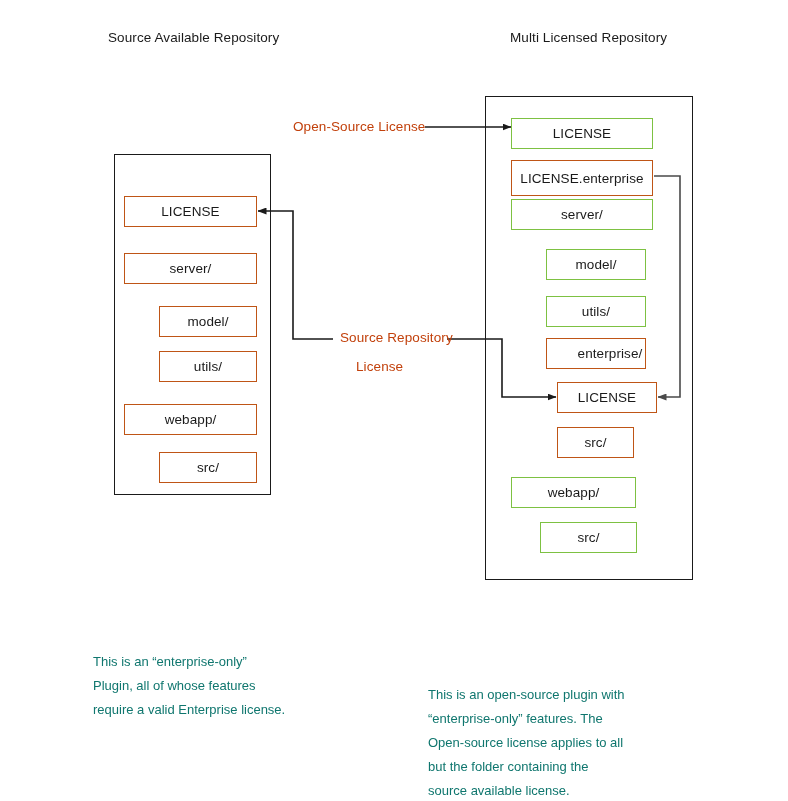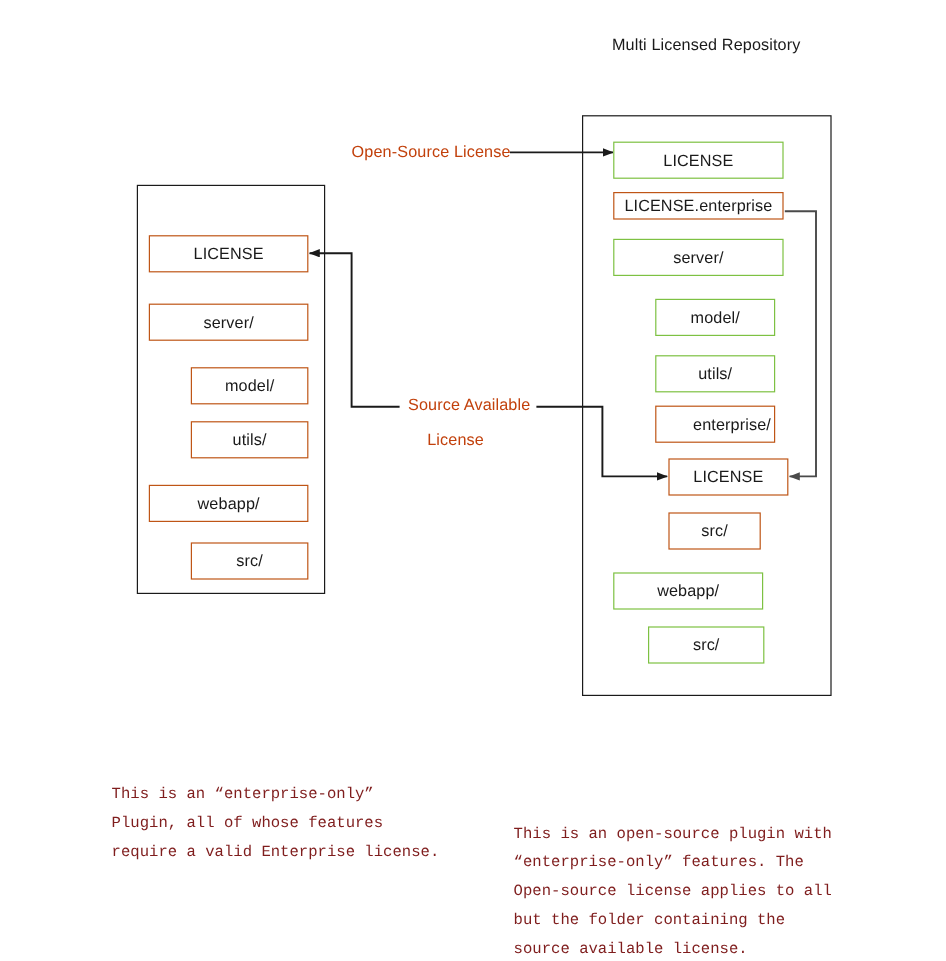--- a/index.html
+++ b/index.html
@@ -52,39 +52,40 @@
   }
   .edge-label {
     position: absolute;
     font-size: 13.5px;
     color: #c2410c;
     white-space: nowrap;
     letter-spacing: 0.1px;
   }
   .caption {
     position: absolute;
-    font-family: Liberation Mono, monospace;
+    font-family: Liberation Sans, sans-serif;
     font-size: 13px;
     line-height: 24px;
-    color: #7f1d1d;
+    color: #0f766e;
     white-space: pre;
   }
   svg.wires {
     position: absolute;
     left: 0; top: 0;
     width: 788px;
     height: 801px;
     pointer-events: none;
   }
 </style>
 </head>
 <body>
 
 <div id="canvas">
 
+  <div class="col-title" style="left:108px; top:30px;">Source Available Repository</div>
   <div class="col-title" style="left:510px; top:30px;">Multi Licensed Repository</div>
 
   <div class="repo-frame" style="left:114px; top:154px; width:157px; height:341px;"></div>
   <div class="repo-frame" style="left:485px; top:96px; width:208px; height:484px;"></div>
 
   <svg class="wires" viewBox="0 0 788 801" xmlns="http://www.w3.org/2000/svg">
     <defs>
       <marker id="arrowhead" markerWidth="9" markerHeight="7" refX="8.5" refY="3.5" orient="auto" markerUnits="userSpaceOnUse">
         <polygon points="0 0, 9 3.5, 0 7" fill="#1a1a1a"></polygon>
       </marker>
@@ -96,32 +97,32 @@
     <path d="M 425 127 L 511 127" stroke="#1a1a1a" stroke-width="1.6" fill="none" marker-end="url(#arrowhead)"></path>
 
     <path d="M 333 339 L 293 339 L 293 211 L 258 211" stroke="#1a1a1a" stroke-width="1.6" fill="none" marker-end="url(#arrowhead)"></path>
 
     <path d="M 447 339 L 502 339 L 502 397 L 556 397" stroke="#1a1a1a" stroke-width="1.6" fill="none" marker-end="url(#arrowhead)"></path>
 
     <path d="M 654 176 L 680 176 L 680 397 L 658 397" stroke="#4a4a4a" stroke-width="1.6" fill="none" marker-end="url(#arrowhead-gray)"></path>
   </svg>
 
   <div class="edge-label" style="left:293px; top:119px;">Open-Source License</div>
-  <div class="edge-label" style="left:340px; top:330px;">Source Available</div>
+  <div class="edge-label" style="left:340px; top:330px;">Source Repository</div>
   <div class="edge-label" style="left:356px; top:359px;">License</div>
 
   <div class="node" style="left:124px; top:196px; width:133px; height:31px;">LICENSE</div>
   <div class="node" style="left:124px; top:253px; width:133px; height:31px;">server/</div>
   <div class="node" style="left:159px; top:306px; width:98px; height:31px;">model/</div>
   <div class="node" style="left:159px; top:351px; width:98px; height:31px;">utils/</div>
   <div class="node" style="left:124px; top:404px; width:133px; height:31px;">webapp/</div>
   <div class="node" style="left:159px; top:452px; width:98px; height:31px;">src/</div>
 
   <div class="node green" style="left:511px; top:118px; width:142px; height:31px;">LICENSE</div>
-  <div class="node" style="left:511px; top:160px; width:142px; height:23px;text-align:right;">LICENSE.enterprise</div>
+  <div class="node" style="left:511px; top:160px; width:142px; height:36px;text-align:right;">LICENSE.enterprise</div>
   <div class="node green" style="left:511px; top:199px; width:142px; height:31px;">server/</div>
   <div class="node green" style="left:546px; top:249px; width:100px; height:31px;">model/</div>
   <div class="node green" style="left:546px; top:296px; width:100px; height:31px;">utils/</div>
   <div class="node" style="left:546px; top:338px; width:100px; height:31px;padding-left:28px;">enterprise/</div>
   <div class="node" style="left:557px; top:382px; width:100px; height:31px;">LICENSE</div>
   <div class="node" style="left:557px; top:427px; width:77px; height:31px;">src/</div>
   <div class="node green" style="left:511px; top:477px; width:125px; height:31px;">webapp/</div>
   <div class="node green" style="left:540px; top:522px; width:97px; height:31px;">src/</div>
 
   <div class="caption" style="left:93px; top:650px;">This is an “enterprise-only”

